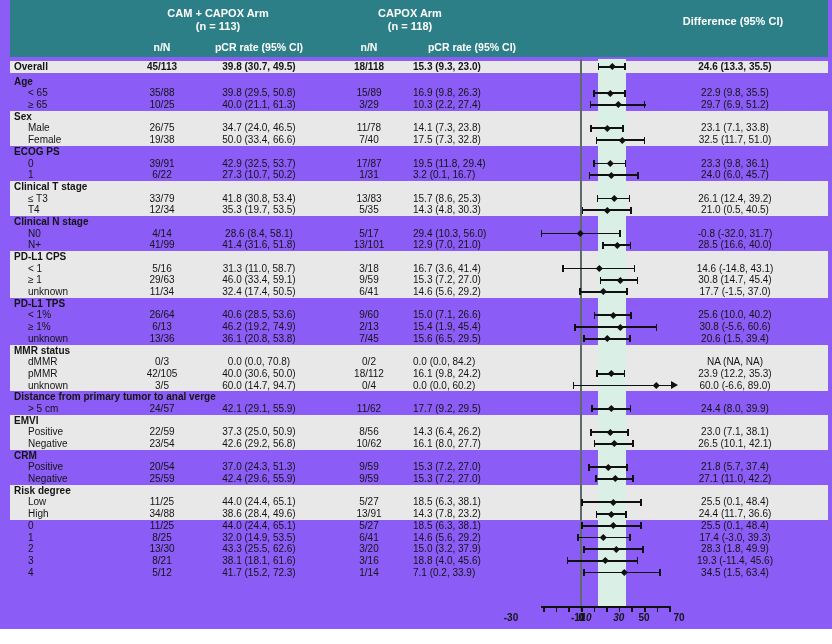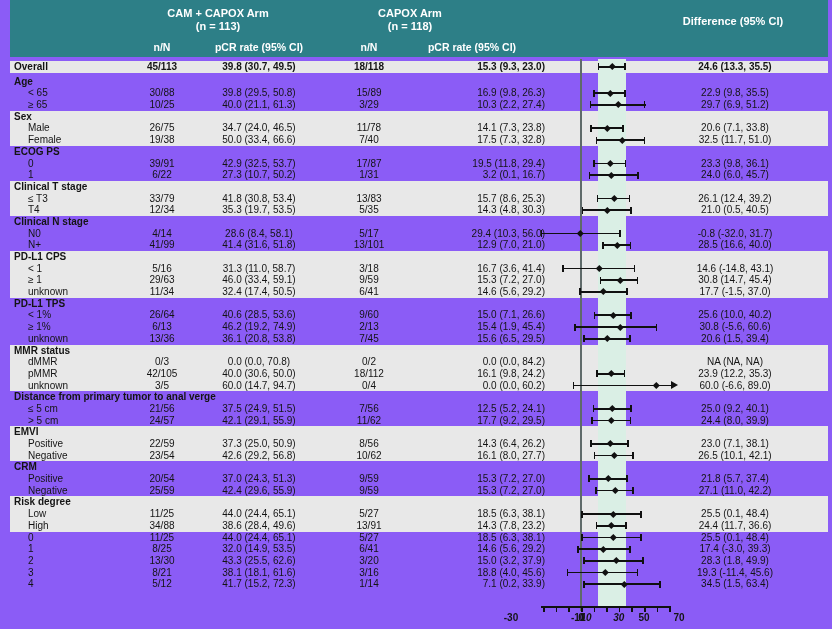--- a/index.html
+++ b/index.html
@@ -26,21 +26,21 @@
   .section.shaded { background:#e8e8e8; }
   .section.gap-after { margin-bottom:3px; }
   .row { position:relative; height:11.7px; font-size:10px; line-height:11.7px; white-space:nowrap; }
   .row.bold { font-weight:bold; }
   .c-label { position:absolute; left:4px; }
   .c-label.indent { left:18px; }
   .c-label.sechdr { font-weight:bold; }
   .c-nn1 { position:absolute; left:110px; width:84px; text-align:center; }
   .c-pcr1 { position:absolute; left:190px; width:118px; text-align:center; }
   .c-nn2 { position:absolute; left:317px; width:84px; text-align:center; }
-  .c-pcr2 { position:absolute; left:417px; width:118px; text-align:right; }
+  .c-pcr2 { position:absolute; left:403px; width:118px; text-align:left; }
   .c-diff { position:absolute; left:664px; width:122px; text-align:center; }
   
   .band { position:absolute; top:59px; height:548px; background:#daefe5; z-index:1; }
   .zline { position:absolute; top:59px; width:1.5px; height:552px; background:#5f6a6a; z-index:2; }
   .c-plot { position:absolute; left:521px; width:148px; height:100%; z-index:3; }
   .ci-line { position:absolute; top:5px; height:1.7px; background:#101010; }
   .ci-cap { position:absolute; top:2.4px; width:1.7px; height:7px; background:#101010; }
   .ci-diamond { position:absolute; top:3.4px; width:4.6px; height:4.6px; background:#101010; transform:rotate(45deg); }
   .ci-arrow { position:absolute; top:1.9px; width:0; height:0;
       border-top:4px solid transparent; border-bottom:4px solid transparent; border-left:7px solid #101010; }
@@ -91,21 +91,21 @@
             <span class="ci-diamond" style="left: 78.696px;"></span>
           </span>
         </div>
       </div>
       <div class="section">
         <div class="row">
           <span class="c-label sechdr">Age</span>
         </div>
         <div class="row">
           <span class="c-label indent">&lt; 65</span>
-          <span class="c-nn1">30/88</span>
+          <span class="c-nn1">35/88</span>
           <span class="c-pcr1">39.8 (29.5, 50.8)</span>
           <span class="c-nn2">15/89</span>
           <span class="c-pcr2">16.9 (9.8, 26.3)</span>
           <span class="c-diff">22.9 (9.8, 35.5)</span>
           <span class="c-plot">
             <span class="ci-line" style="left: 62.348px; width: 32.382px;"></span>
             <span class="ci-cap" style="left: 62.348px;"></span>
             <span class="ci-cap" style="left: 93.03px;"></span>
             <span class="ci-diamond" style="left: 76.554px;"></span>
           </span>
@@ -128,21 +128,21 @@
       <div class="section shaded" style="background: rgb(232, 232, 232);">
         <div class="row">
           <span class="c-label sechdr">Sex</span>
         </div>
         <div class="row">
           <span class="c-label indent">Male</span>
           <span class="c-nn1">26/75</span>
           <span class="c-pcr1">34.7 (24.0, 46.5)</span>
           <span class="c-nn2">11/78</span>
           <span class="c-pcr2">14.1 (7.3, 23.8)</span>
-          <span class="c-diff">20.6 (7.1, 33.8)</span>
+          <span class="c-diff">23.1 (7.1, 33.8)</span>
           <span class="c-plot">
             <span class="ci-line" style="left: 58.946px; width: 33.642px;"></span>
             <span class="ci-cap" style="left: 58.946px;"></span>
             <span class="ci-cap" style="left: 90.888px;"></span>
             <span class="ci-diamond" style="left: 73.656px;"></span>
           </span>
         </div>
         <div class="row">
           <span class="c-label indent">Female</span>
           <span class="c-nn1">19/38</span>
@@ -388,34 +388,20 @@
             <span class="ci-line" style="left: 41.684px; width: 100.296px;"></span>
             <span class="ci-cap" style="left: 41.684px;"></span>
             <span class="ci-arrow" style="left: 139.98px;"></span>
             <span class="ci-diamond" style="left: 123.3px;"></span>
           </span>
         </div>
       </div>
       <div class="section">
         <div class="row">
           <span class="c-label sechdr">Distance from primary tumor to anal verge</span>
-        </div>
-        <div class="row">
-          <span class="c-label indent">≤ 5 cm</span>
-          <span class="c-nn1">21/56</span>
-          <span class="c-pcr1">37.5 (24.9, 51.5)</span>
-          <span class="c-nn2">7/56</span>
-          <span class="c-pcr2">12.5 (5.2, 24.1)</span>
-          <span class="c-diff">25.0 (9.2, 40.1)</span>
-          <span class="c-plot">
-            <span class="ci-line" style="left: 61.592px; width: 38.934px;"></span>
-            <span class="ci-cap" style="left: 61.592px;"></span>
-            <span class="ci-cap" style="left: 98.826px;"></span>
-            <span class="ci-diamond" style="left: 79.2px;"></span>
-          </span>
         </div>
         <div class="row">
           <span class="c-label indent">&gt; 5 cm</span>
           <span class="c-nn1">24/57</span>
           <span class="c-pcr1">42.1 (29.1, 55.9)</span>
           <span class="c-nn2">11/62</span>
           <span class="c-pcr2">17.7 (9.2, 29.5)</span>
           <span class="c-diff">24.4 (8.0, 39.9)</span>
           <span class="c-plot">
             <span class="ci-line" style="left: 60.08px; width: 40.194px;"></span>

